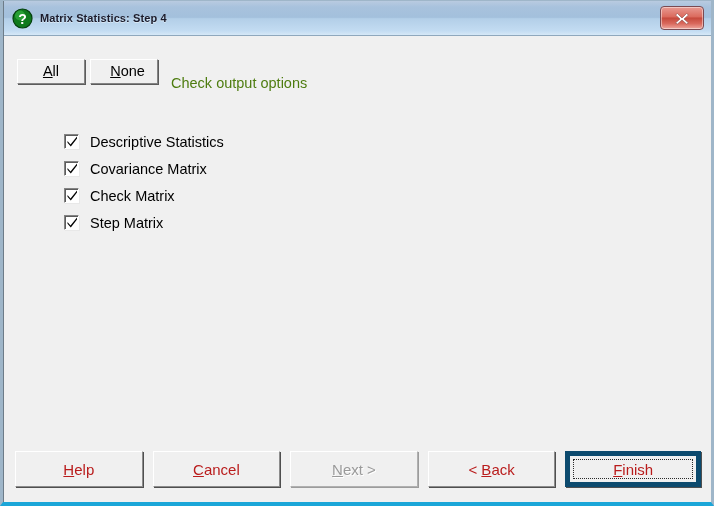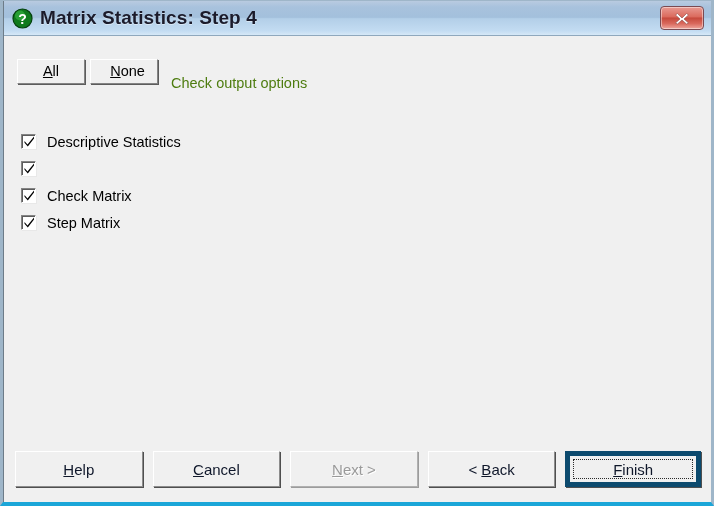--- a/index.html
+++ b/index.html
@@ -52,21 +52,21 @@
     box-sizing: border-box;
   }
   .title-icon {
     width: 21px;
     height: 21px;
     flex: 0 0 auto;
     position: relative;
     margin-right: 7px;
   }
   .title-text {
-    font-size: 19px;
+    font-size: 11px;
     font-weight: bold;
     color: #1b1b2b;
     letter-spacing: 0.1px;
     white-space: nowrap;
     text-shadow: 0 1px 0 rgba(255,255,255,0.45);
   }
   .close-btn {
     position: absolute;
     right: 7px;
     top: 5px;
@@ -134,20 +134,21 @@
   .check-list {
     position: absolute;
     left: 18px;
     top: 92px;
   }
   .check-row {
     display: flex;
     align-items: center;
     height: 27px;
     cursor: default;
+    margin-left: 43px;
   }
   .cbox {
     width: 15px;
     height: 15px;
     box-sizing: border-box;
     background: #ffffff;
     border-top: 1px solid #848484;
     border-left: 1px solid #848484;
     border-right: 1px solid #ffffff;
     border-bottom: 1px solid #ffffff;
@@ -190,21 +191,21 @@
     border-top: 1px solid #ffffff;
     border-left: 1px solid #ffffff;
     border-right: 1px solid #8c8c8c;
     border-bottom: 1px solid #8c8c8c;
     box-shadow: 1px 1px 0 0 #4f4f4f;
     box-sizing: border-box;
     display: flex;
     align-items: center;
     justify-content: center;
     font-size: 15px;
-    color: #0f172a;
+    color: #b91c1c;
     cursor: default;
   }
   .dlg-btn:last-child { margin-right: 0; }
   .dlg-btn.disabled {
     color: #9a9a9a;
     text-shadow: 1px 1px 0 #ffffff;
     box-shadow: 1px 1px 0 0 #9c9c9c;
     border-right-color: #b0b0b0;
     border-bottom-color: #b0b0b0;
   }
@@ -265,20 +266,21 @@
         <span class="check-label">Descriptive Statistics</span>
       </div>
 
 
       <div class="check-row">
         <span class="cbox">
           <svg width="13" height="13" viewBox="0 0 13 13">
             <path d="M1.5 6 L4.5 9.5 L11 1.5 L11 3.5 L4.8 11.5 L1.5 7.8 Z" fill="#000000"></path>
           </svg>
         </span>
+        <span class="check-label">Covariance Matrix</span>
       </div>
 
       <div class="check-row">
         <span class="cbox">
           <svg width="13" height="13" viewBox="0 0 13 13">
             <path d="M1.5 6 L4.5 9.5 L11 1.5 L11 3.5 L4.8 11.5 L1.5 7.8 Z" fill="#000000"></path>
           </svg>
         </span>
         <span class="check-label">Check Matrix</span>
       </div>

